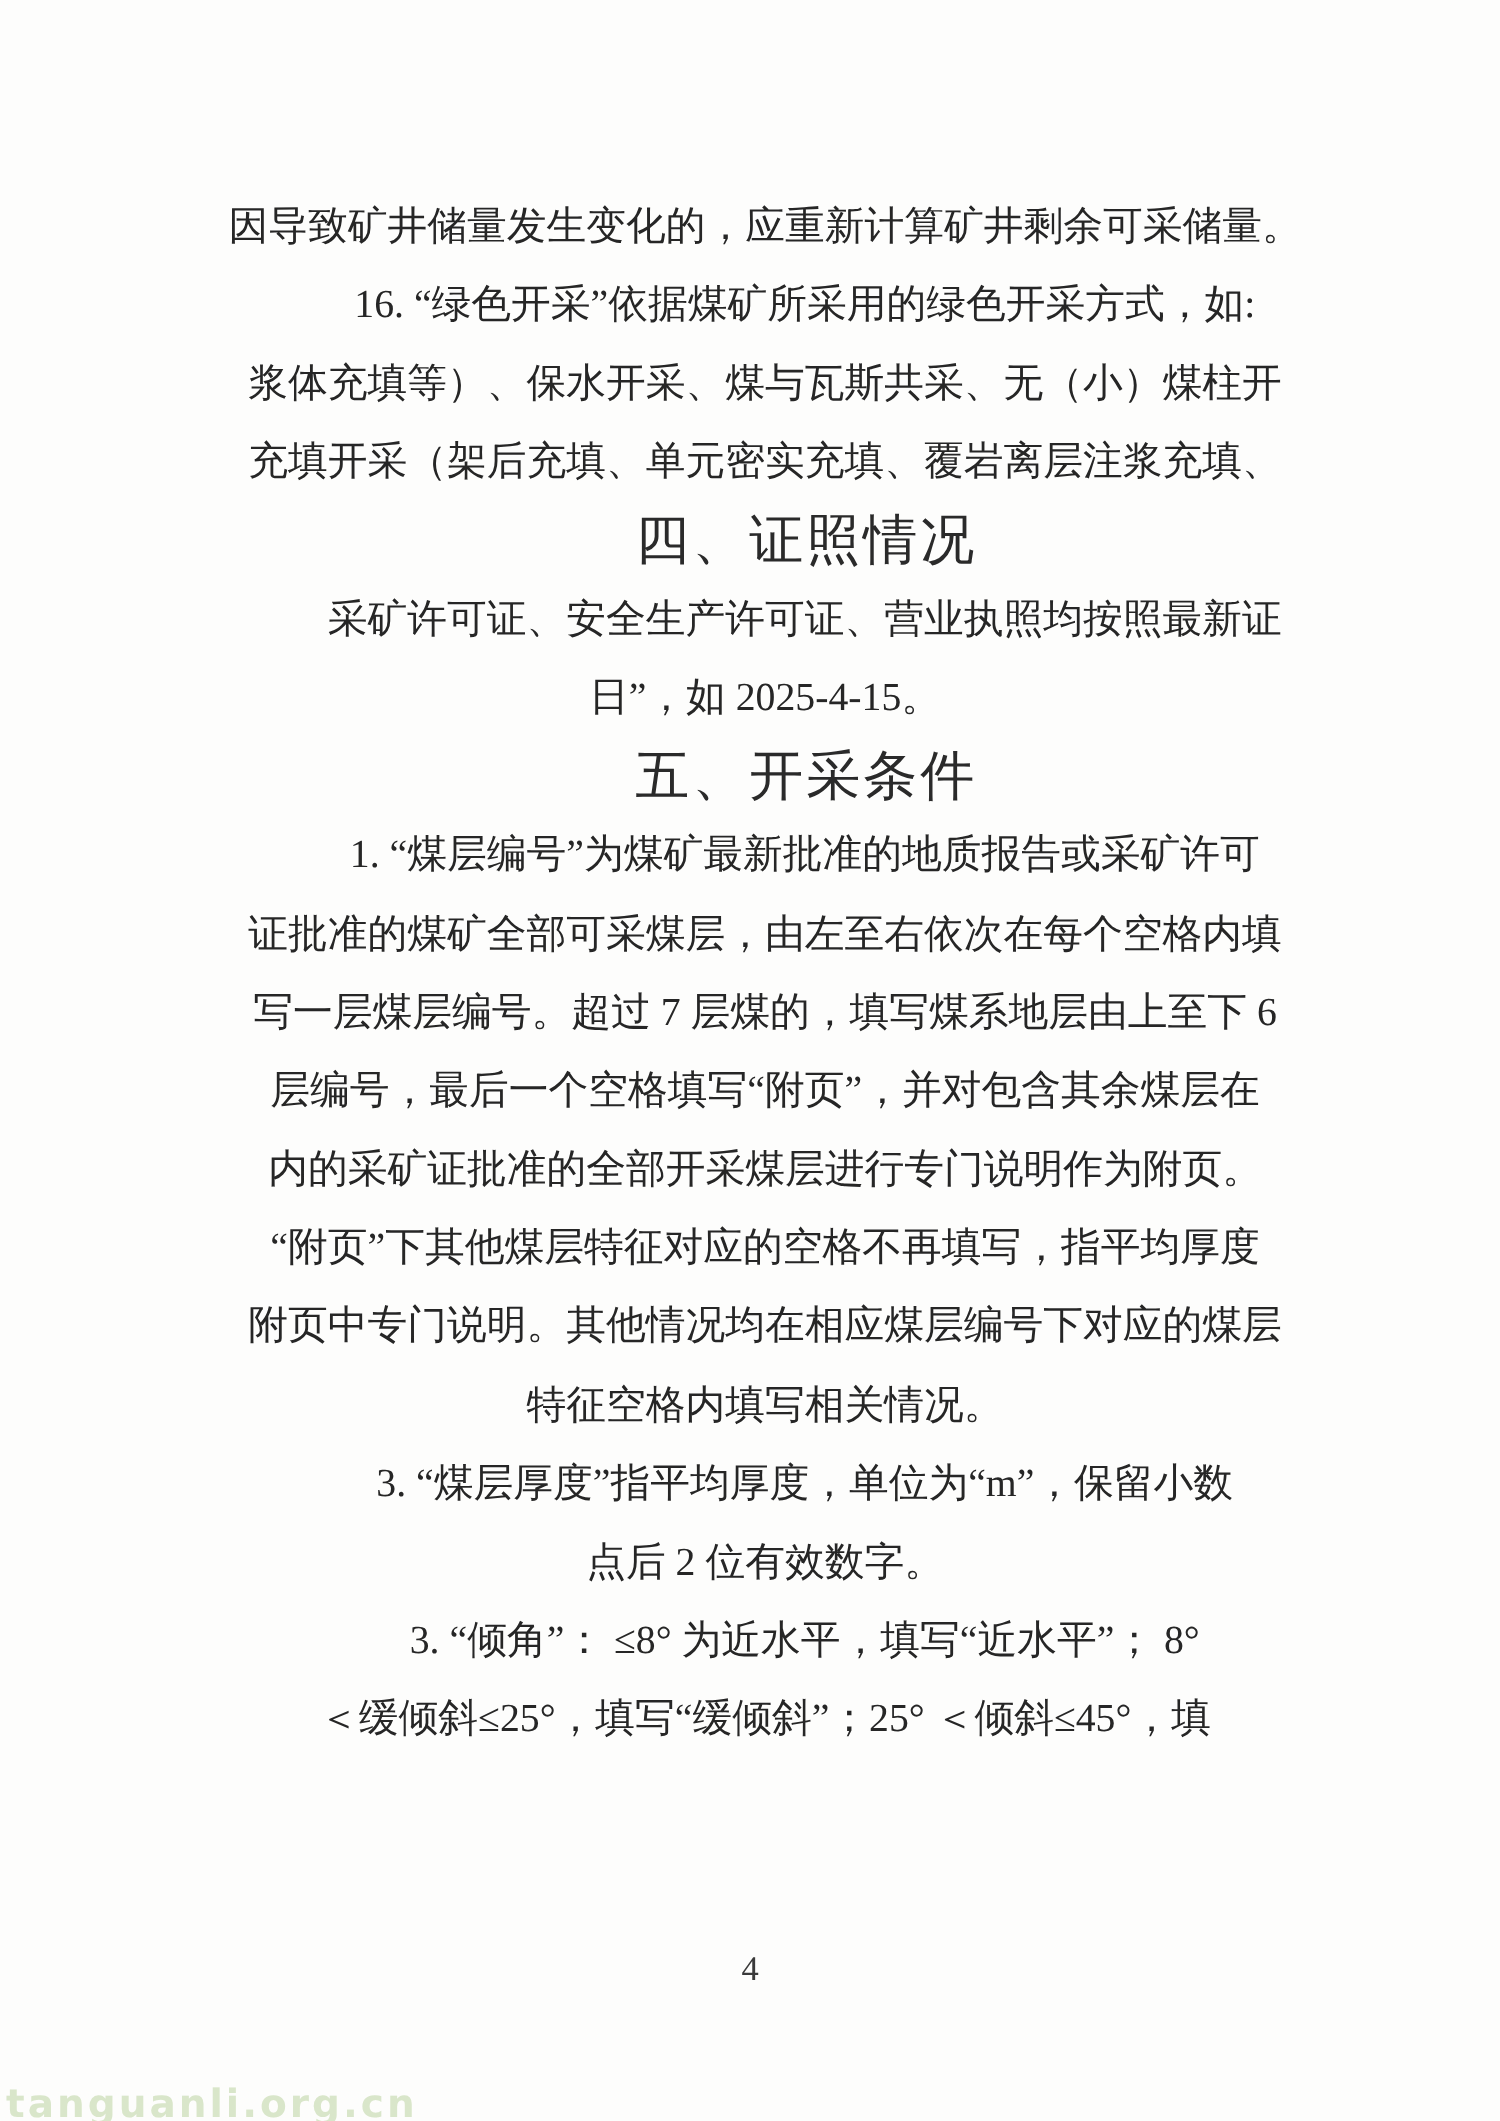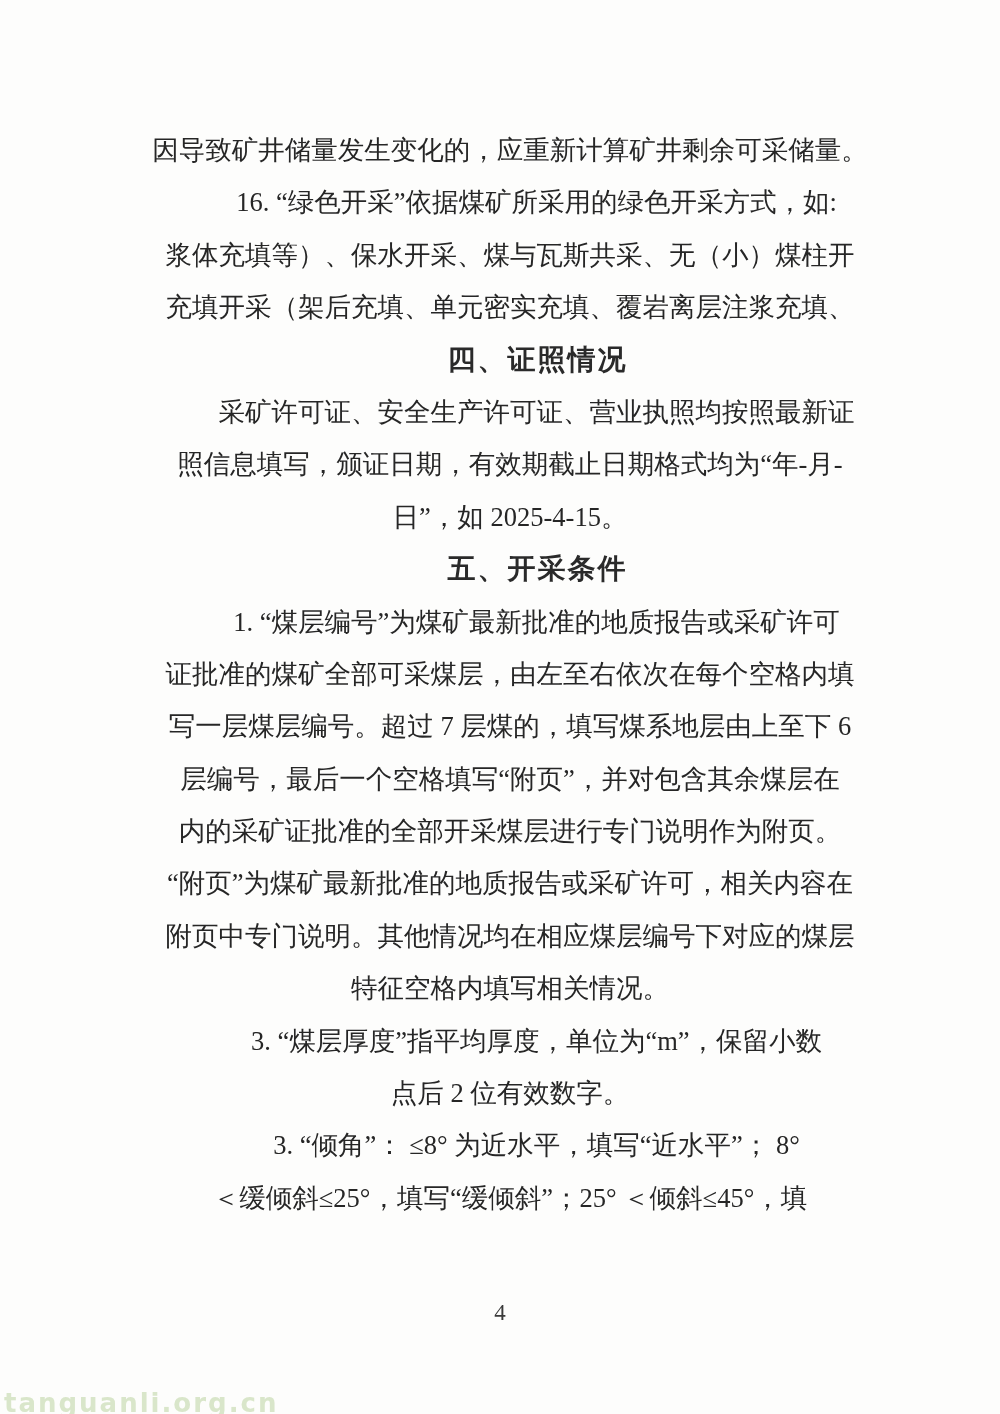--- a/index.html
+++ b/index.html
@@ -30,22 +30,22 @@
     white-space: nowrap;
     letter-spacing: 0px;
     text-align: center;
   }
   .line.indent {
     padding-left: 53px;
   }
   .line.heading {
     padding-left: 55px;
     font-family: "Liberation Sans", "DejaVu Sans", sans-serif;
-    font-weight: 700;
-    font-size: 28px;
+    font-weight: 400;
+    font-size: 36px;
     letter-spacing: 2px;
     color: #2a2a2a;
   }
   .page-number {
     position: absolute;
     top: 1300px;
     left: 0;
     width: 100%;
     text-align: center;
     font-family: "Liberation Serif", "DejaVu Serif", serif;
@@ -67,29 +67,28 @@
 <body>
 
 <div class="page">
   <div class="textblock">
     <div class="line">因导致矿井储量发生变化的，应重新计算矿井剩余可采储量。</div>
     <div class="line indent">16. “绿色开采”依据煤矿所采用的绿色开采方式，如:</div>
     <div class="line">浆体充填等）、保水开采、煤与瓦斯共采、无（小）煤柱开</div>
     <div class="line">充填开采（架后充填、单元密实充填、覆岩离层注浆充填、</div>
     <div class="line heading">四、证照情况</div>
     <div class="line indent">采矿许可证、安全生产许可证、营业执照均按照最新证</div>
-    <div class="line">照信息填写，颁证日期，有效期截止日期格式均为“年-月-</div>
     <div class="line">日”，如 2025-4-15。</div>
     <div class="line heading">五、开采条件</div>
     <div class="line indent">1. “煤层编号”为煤矿最新批准的地质报告或采矿许可</div>
     <div class="line">证批准的煤矿全部可采煤层，由左至右依次在每个空格内填</div>
     <div class="line">写一层煤层编号。超过 7 层煤的，填写煤系地层由上至下 6</div>
     <div class="line">层编号，最后一个空格填写“附页”，并对包含其余煤层在</div>
     <div class="line">内的采矿证批准的全部开采煤层进行专门说明作为附页。</div>
-    <div class="line">“附页”为煤矿最新批准的地质报告或采矿许可，相关内容在</div>
+    <div class="line">“附页”下其他煤层特征对应的空格不再填写，指平均厚度</div>
     <div class="line">附页中专门说明。其他情况均在相应煤层编号下对应的煤层</div>
     <div class="line">特征空格内填写相关情况。</div>
     <div class="line indent">3. “煤层厚度”指平均厚度，单位为“m”，保留小数</div>
     <div class="line">点后 2 位有效数字。</div>
     <div class="line indent">3. “倾角”：  ≤8° 为近水平，填写“近水平”；  8°</div>
     <div class="line">＜缓倾斜≤25°，填写“缓倾斜”；25° ＜倾斜≤45°，填</div>
   </div>
 
   <div class="page-number">4</div>
 

